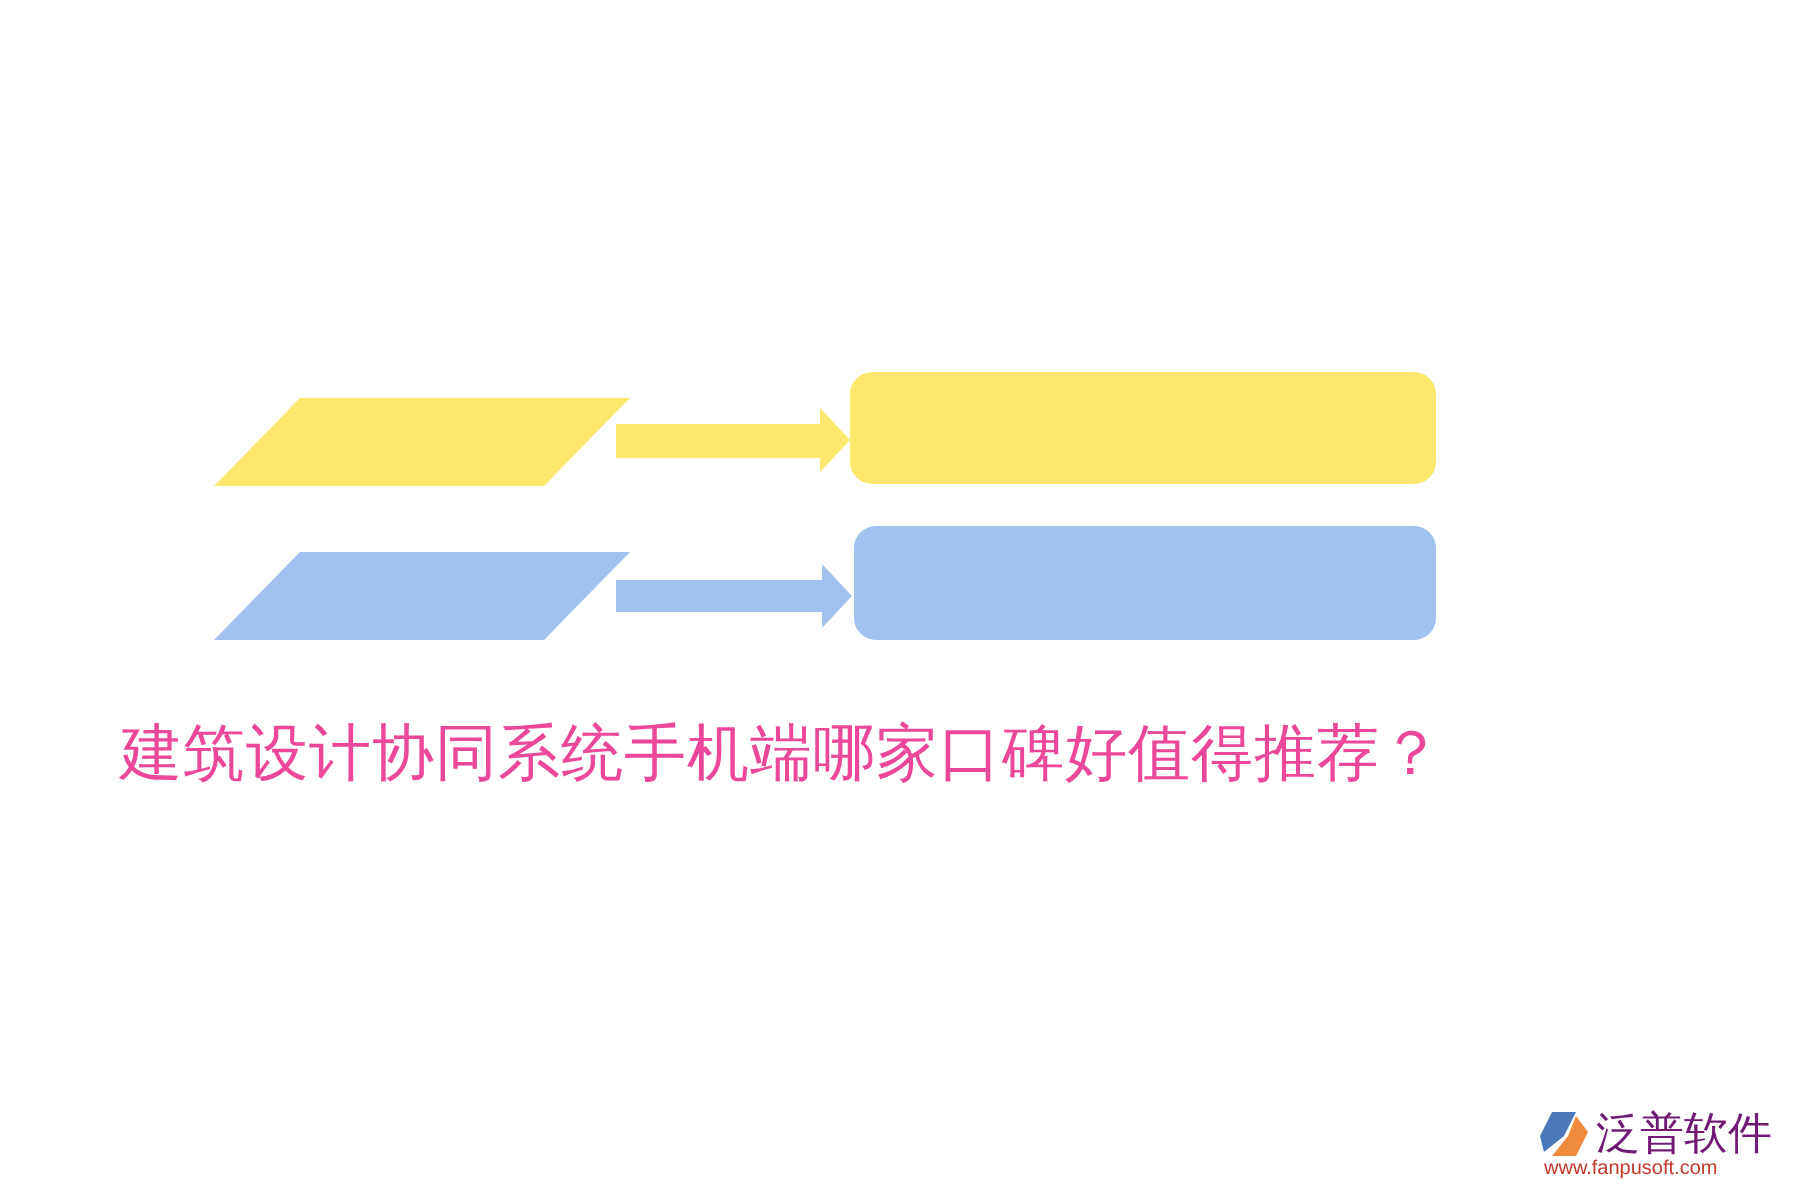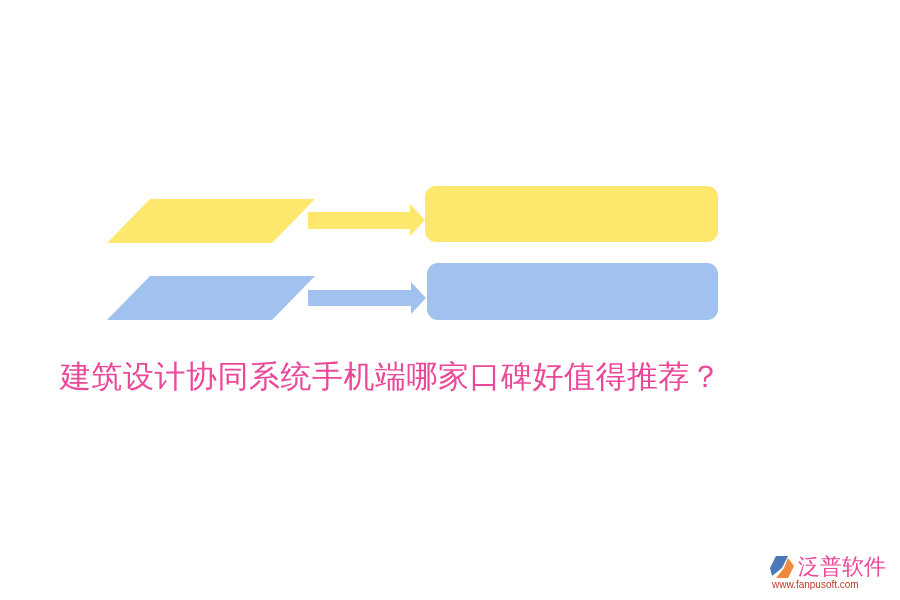--- a/index.html
+++ b/index.html
@@ -12,21 +12,21 @@
     .title {
       position: absolute; left: 60px; top: 356px;
       font-family: "DejaVu Serif", serif;
       font-size: 31px; letter-spacing: 0.5px;
       white-space: nowrap;
     }
     .rbox { position: absolute; border-radius: 11px; }
     .logo { position: absolute; left: 768px; top: 552px; width: 128px; height: 44px; }
     .logo-name {
       position: absolute; left: 30px; top: 0px;
-      font-size: 22px; color: #ec4899; white-space: nowrap;
+      font-size: 22px; color: #701a75; white-space: nowrap;
       font-family: "DejaVu Sans", sans-serif;
     }
     .logo-url {
       position: absolute; left: 4px; top: 27px;
       font-size: 10px; color: #c0392b; white-space: nowrap;
       font-family: Liberation Sans, sans-serif;
     }
   </style>
 </head>
 <body>

